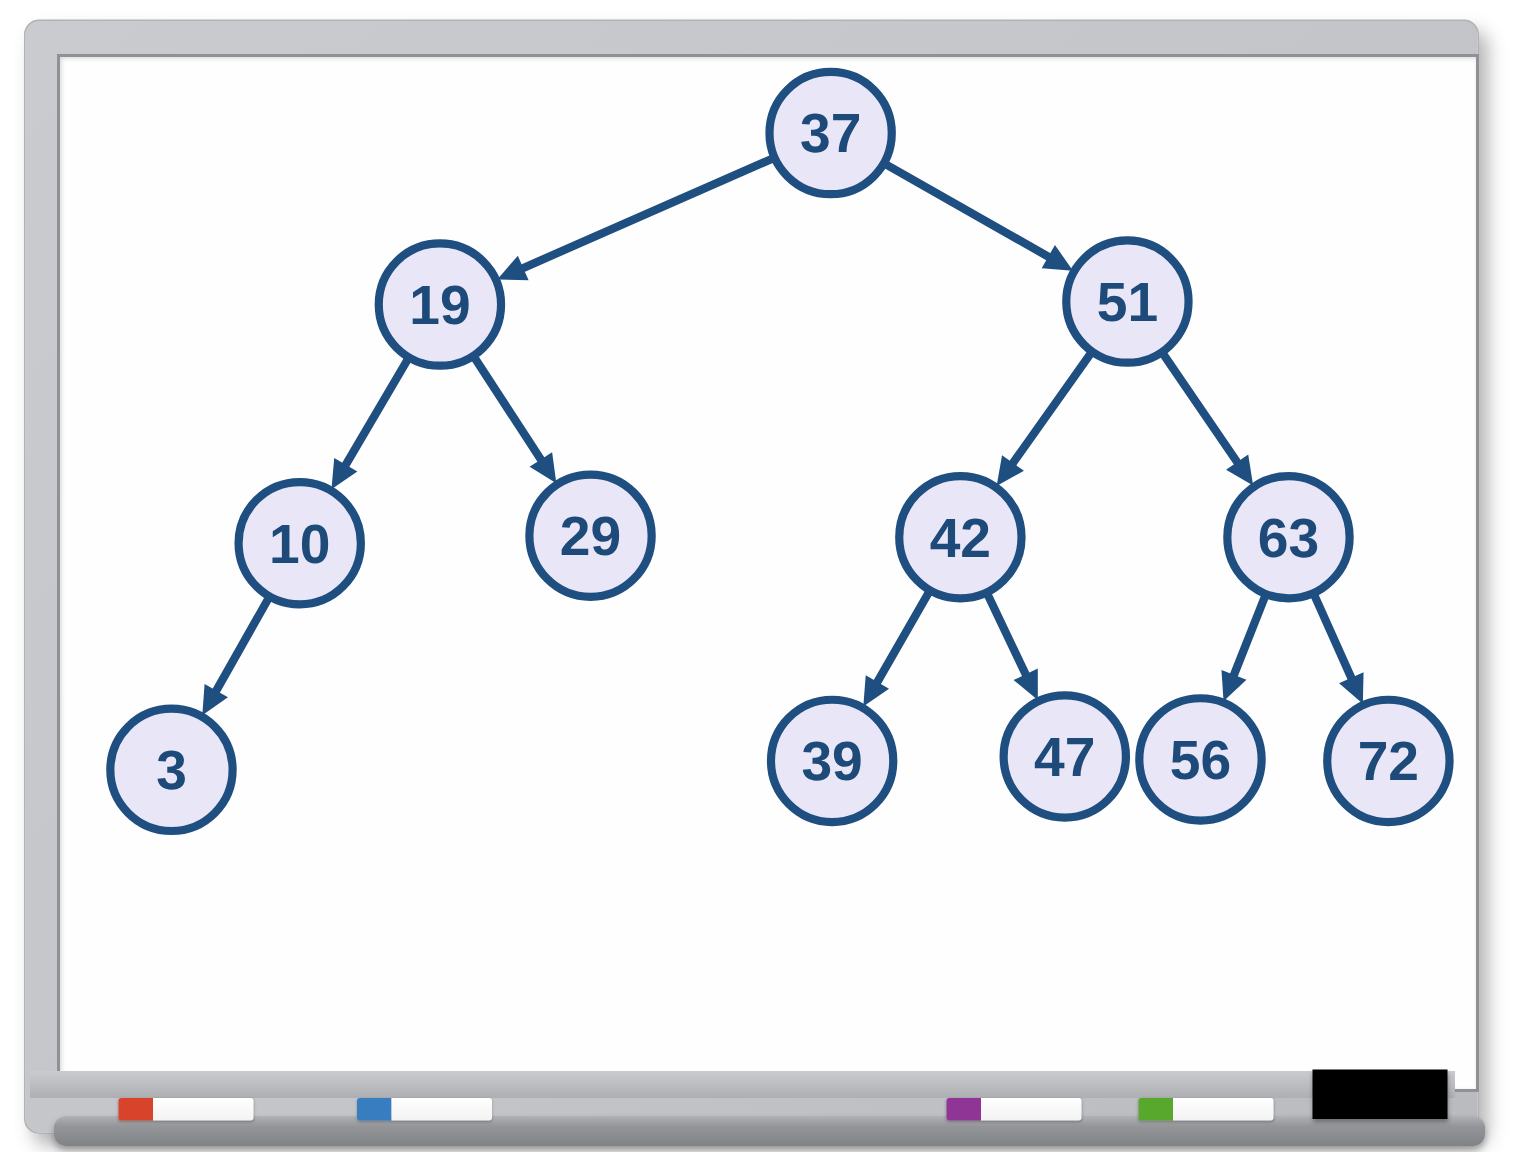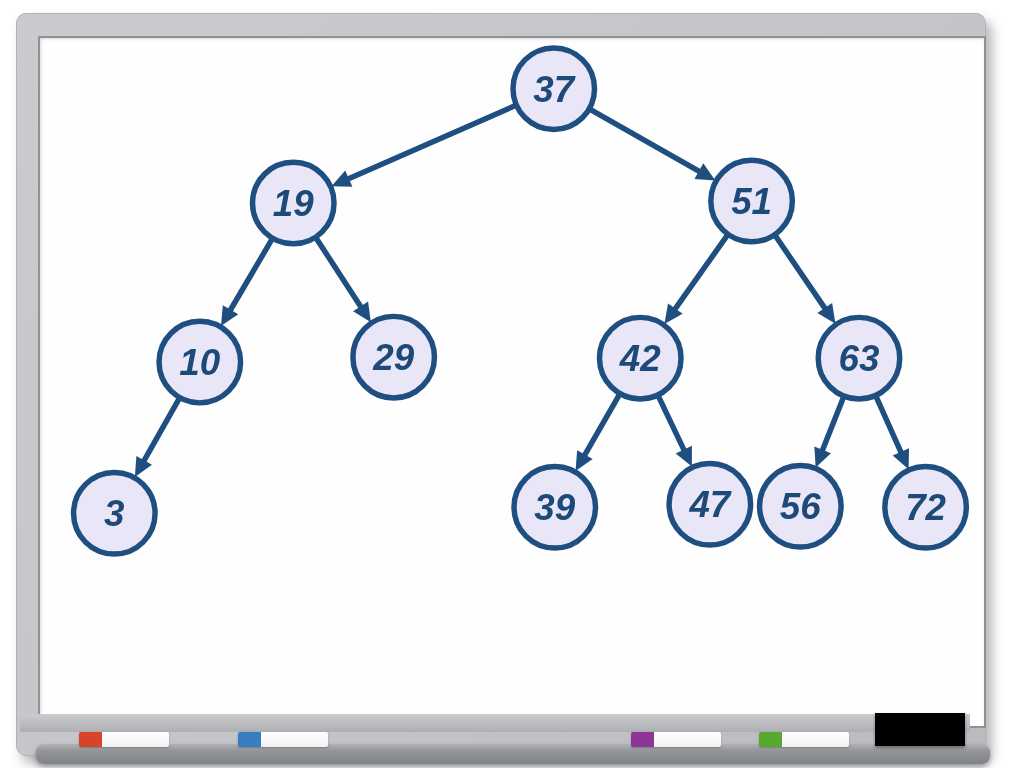--- a/index.html
+++ b/index.html
@@ -15,21 +15,20 @@
     position: absolute;
     left: 16px;
     top: 13px;
     width: 970px;
     height: 743px;
     background: linear-gradient(135deg, #c9cbce 0%, #c3c5c8 55%, #b9bbbe 100%);
     border: 1px solid #b0b2b5;
     border-radius: 10px;
     box-shadow: 6px 8px 12px rgba(90,90,92,0.45);
     box-sizing: border-box;
-    font-style: italic;
   }
   .surface {
     position: absolute;
     left: 21px;
     top: 22px;
     width: 948px;
     height: 692px;
     background: #fefefe;
     border: 2px solid #8f9295;
     box-sizing: border-box;

